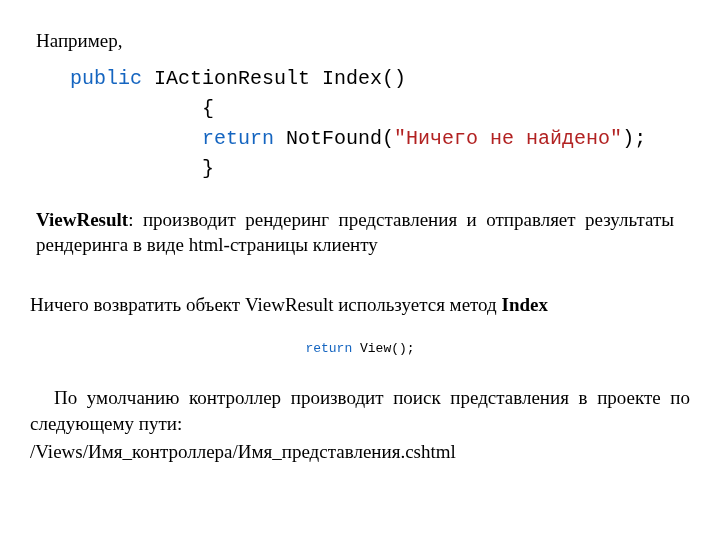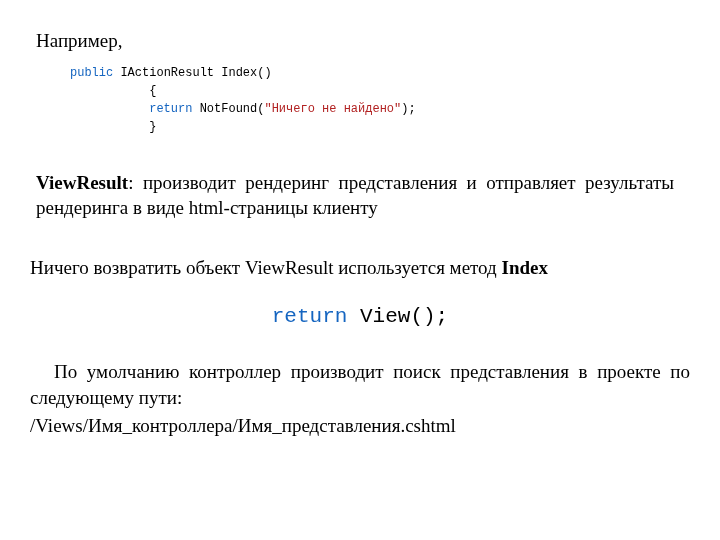--- a/index.html
+++ b/index.html
@@ -12,39 +12,39 @@
       color: #000;
       padding: 28px 30px 20px 30px;
       line-height: 1.35;
     }
     .intro {
       margin-left: 6px;
       margin-bottom: 10px;
     }
     .codeblock {
       font-family: Consolas, "Courier New", monospace;
-      font-size: 12px;
+      font-size: 20px;
       line-height: 1.5;
       margin-left: 40px;
-      margin-bottom: 34px;
+      margin-bottom: 23px;
       white-space: pre;
     }
     .codeblock .kw { color: #1565c0; }
     .codeblock .str { color: #b22222; }
     .view-desc {
       text-align: justify;
       margin: 0 16px 34px 6px;
     }
     .bold { font-weight: bold; }
     .view-usage {
       margin: 0 6px 22px 0;
     }
     .codeline {
       font-family: Consolas, "Courier New", monospace;
-      font-size: 21px;
+      font-size: 13px;
       text-align: center;
       margin-bottom: 28px;
     }
     .codeline .kw { color: #1565c0; }
     .default-path {
       text-align: justify;
       text-indent: 24px;
       margin-bottom: 3px;
     }
     .italic-path {

